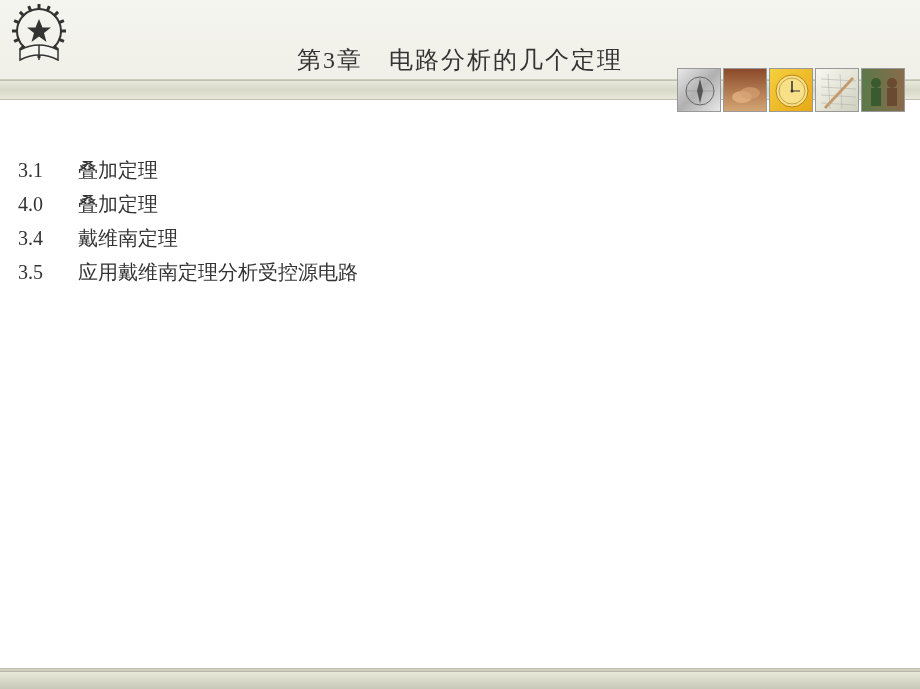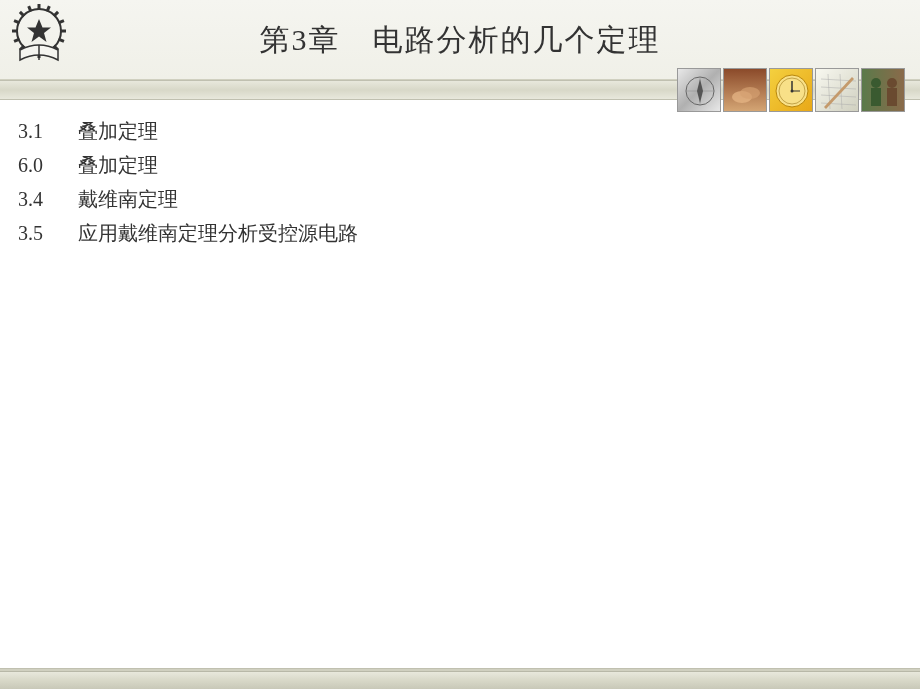--- a/index.html
+++ b/index.html
@@ -33,24 +33,25 @@
       height: 62px;
     }
     
     .title-bar {
       width: 100%;
       text-align: center;
       padding-top: 20px;
     }
     
     .page-title {
-      font-size: 30px;
+      font-size: 24px;
       color: #333333;
       font-weight: normal;
       letter-spacing: 2px;
+      margin-top: 24px;
     }
     
     .divider-bar {
       position: absolute;
       top: 80px;
       left: 0;
       width: 100%;
       height: 20px;
       background: linear-gradient(to bottom, #e8e8dc 0%, #d8d8c8 50%, #e8e8dc 100%);
       border-top: 1px solid #c0c0b0;
@@ -97,20 +98,21 @@
     
     .content-area {
       position: absolute;
       top: 115px;
       left: 18px;
       right: 18px;
     }
     
     .toc-list {
       list-style: none;
+      margin-top: 39px;
     }
     
     .toc-item {
       font-size: 20px;
       color: #333333;
       line-height: 1.6;
       margin-bottom: 2px;
       font-family: "SimSun", "宋体", serif;
     }
     
@@ -223,21 +225,21 @@
     </svg>
   </div>
 </div>
 
 <div class="content-area">
   <ul class="toc-list">
     <li class="toc-item">
       <span class="toc-number">3.1</span><span>叠加定理</span>
     </li>
     <li class="toc-item">
-      <span class="toc-number">6.0</span><span>叠加定理</span>
+      <span class="toc-number">4.0</span><span>叠加定理</span>
     </li>
     <li class="toc-item">
       <span class="toc-number">3.4</span><span>戴维南定理</span>
     </li>
     <li class="toc-item">
       <span class="toc-number">3.5</span><span>应用戴维南定理分析受控源电路</span>
     </li>
   </ul>
 </div>
 

